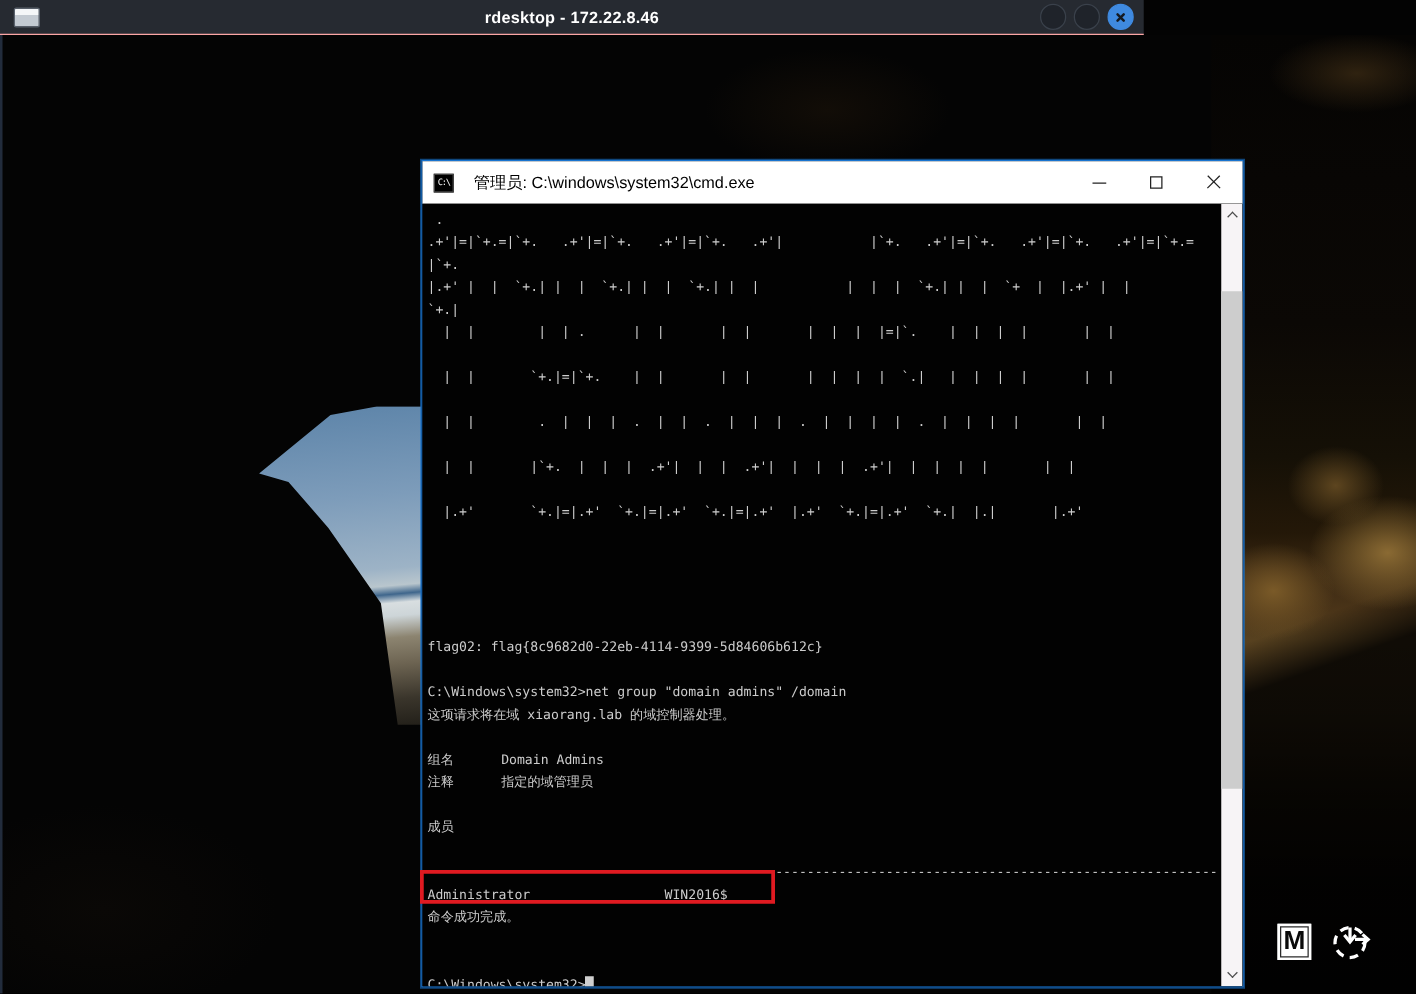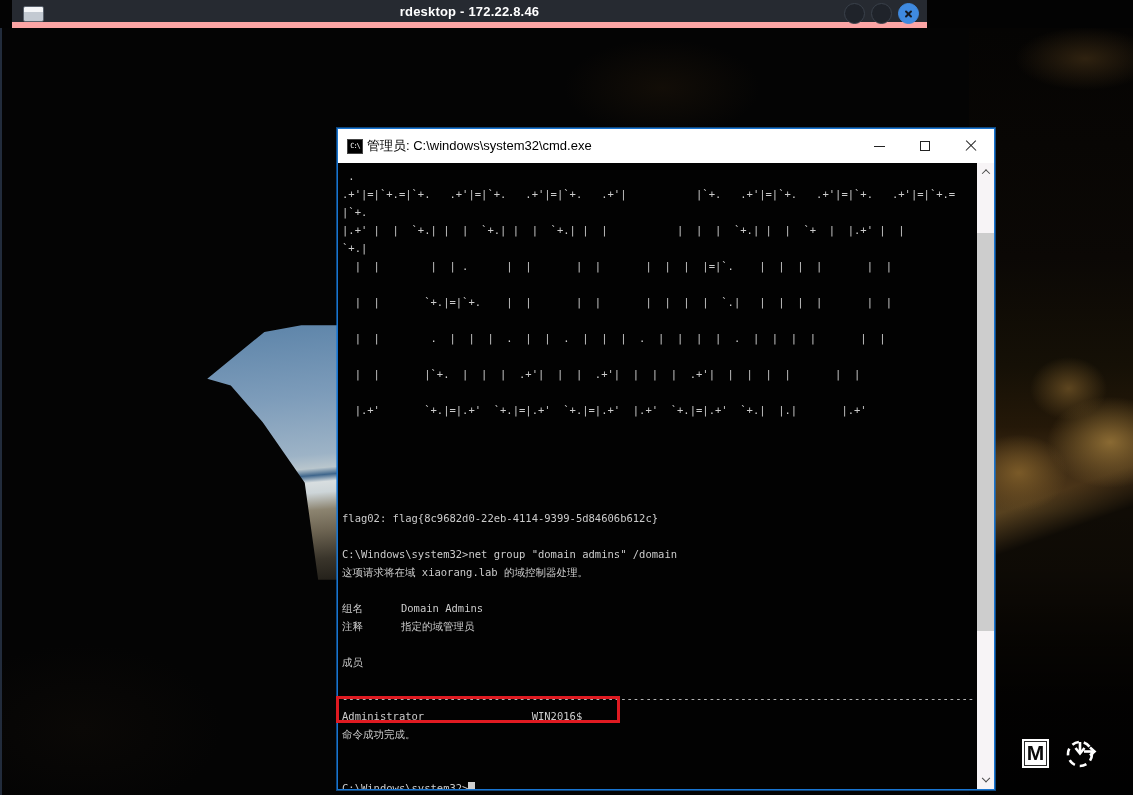--- a/index.html
+++ b/index.html
@@ -1,22 +1,22 @@
 <!DOCTYPE html>
 <html><head>
 <meta charset="utf-8">
 <style>
   html,body{margin:0;padding:0;background:#000;}
   *{box-sizing:border-box;}
   .stage{position:relative;width:1133px;height:795px;overflow:hidden;
          font-family:"Liberation Sans",sans-serif;background:#030303;}
 
   
-  .topbar{position:absolute;left:12px;top:0;width:915px;height:28px;background:#262a31;
-          display:flex;align-items:center;border-bottom:6px solid #fca5a5;}
+  .topbar{position:absolute;left:0;top:0;width:915px;height:28px;background:#262a31;
+          display:flex;align-items:center;border-bottom:1px solid #fca5a5;}
   .topbar-icon{position:absolute;left:11px;top:6px;width:21px;height:16px;border-radius:2px;
           background:linear-gradient(#f4f6f8 0 5px,#c3cad2 5px);border:1px solid #5a626d;}
   .topbar-title{position:absolute;left:0;right:0;text-align:center;color:#ffffff;
           font-size:13px;font-weight:bold;letter-spacing:.2px;}
   .topbar-btns{position:absolute;right:8px;top:3px;display:flex;gap:6px;}
   .circle-btn{width:21px;height:21px;border-radius:50%;background:#1f232a;border:1px solid #3a414b;
           position:relative;}
   .circle-btn.close{background:#3f8ae0;border-color:#3f8ae0;}
   .circle-btn.close::before,.circle-btn.close::after{content:"";position:absolute;left:5px;top:9px;
           width:9px;height:2px;background:#151a22;border-radius:1px;}
@@ -48,21 +48,21 @@
      border:1px solid #ffffff;outline:1px solid #2a2a2a;outline-offset:-3px;}
 
   
   .cmd{position:absolute;left:337px;top:128px;width:658px;height:662px;
      border:1px solid #1874d0;background:#020202;box-shadow:0 0 0 1px rgba(24,116,208,.6);}
   .cmd-titlebar{position:absolute;left:0;top:0;right:0;height:34px;background:#ffffff;
      display:flex;align-items:center;}
   .cmd-icon{width:16px;height:15px;margin-left:9px;background:#000;border:1px solid #444;
      color:#fff;font-family:"DejaVu Sans Mono",monospace;font-size:7px;line-height:13px;
      text-align:center;letter-spacing:-1px;}
-  .cmd-title{margin-left:4px;font-size:13px;color:#000;}
+  .cmd-title{margin-left:16px;font-size:13px;color:#000;}
   .cmd-btns{position:absolute;right:0;top:0;height:34px;display:flex;}
   .cmd-btn{width:46px;height:34px;display:flex;align-items:center;justify-content:center;position:relative;}
   .glyph-min{width:11px;height:1px;background:#222;}
   .glyph-max{width:10px;height:10px;border:1px solid #222;}
   .glyph-close::before,.glyph-close::after{content:"";position:absolute;left:16px;top:16px;
      width:14px;height:1.4px;background:#222;}
   .glyph-close::before{transform:rotate(45deg);}
   .glyph-close::after{transform:rotate(-45deg);}
 
   .cmd-body{position:absolute;left:0;top:34px;right:0;bottom:0;background:#020202;overflow:hidden;}

